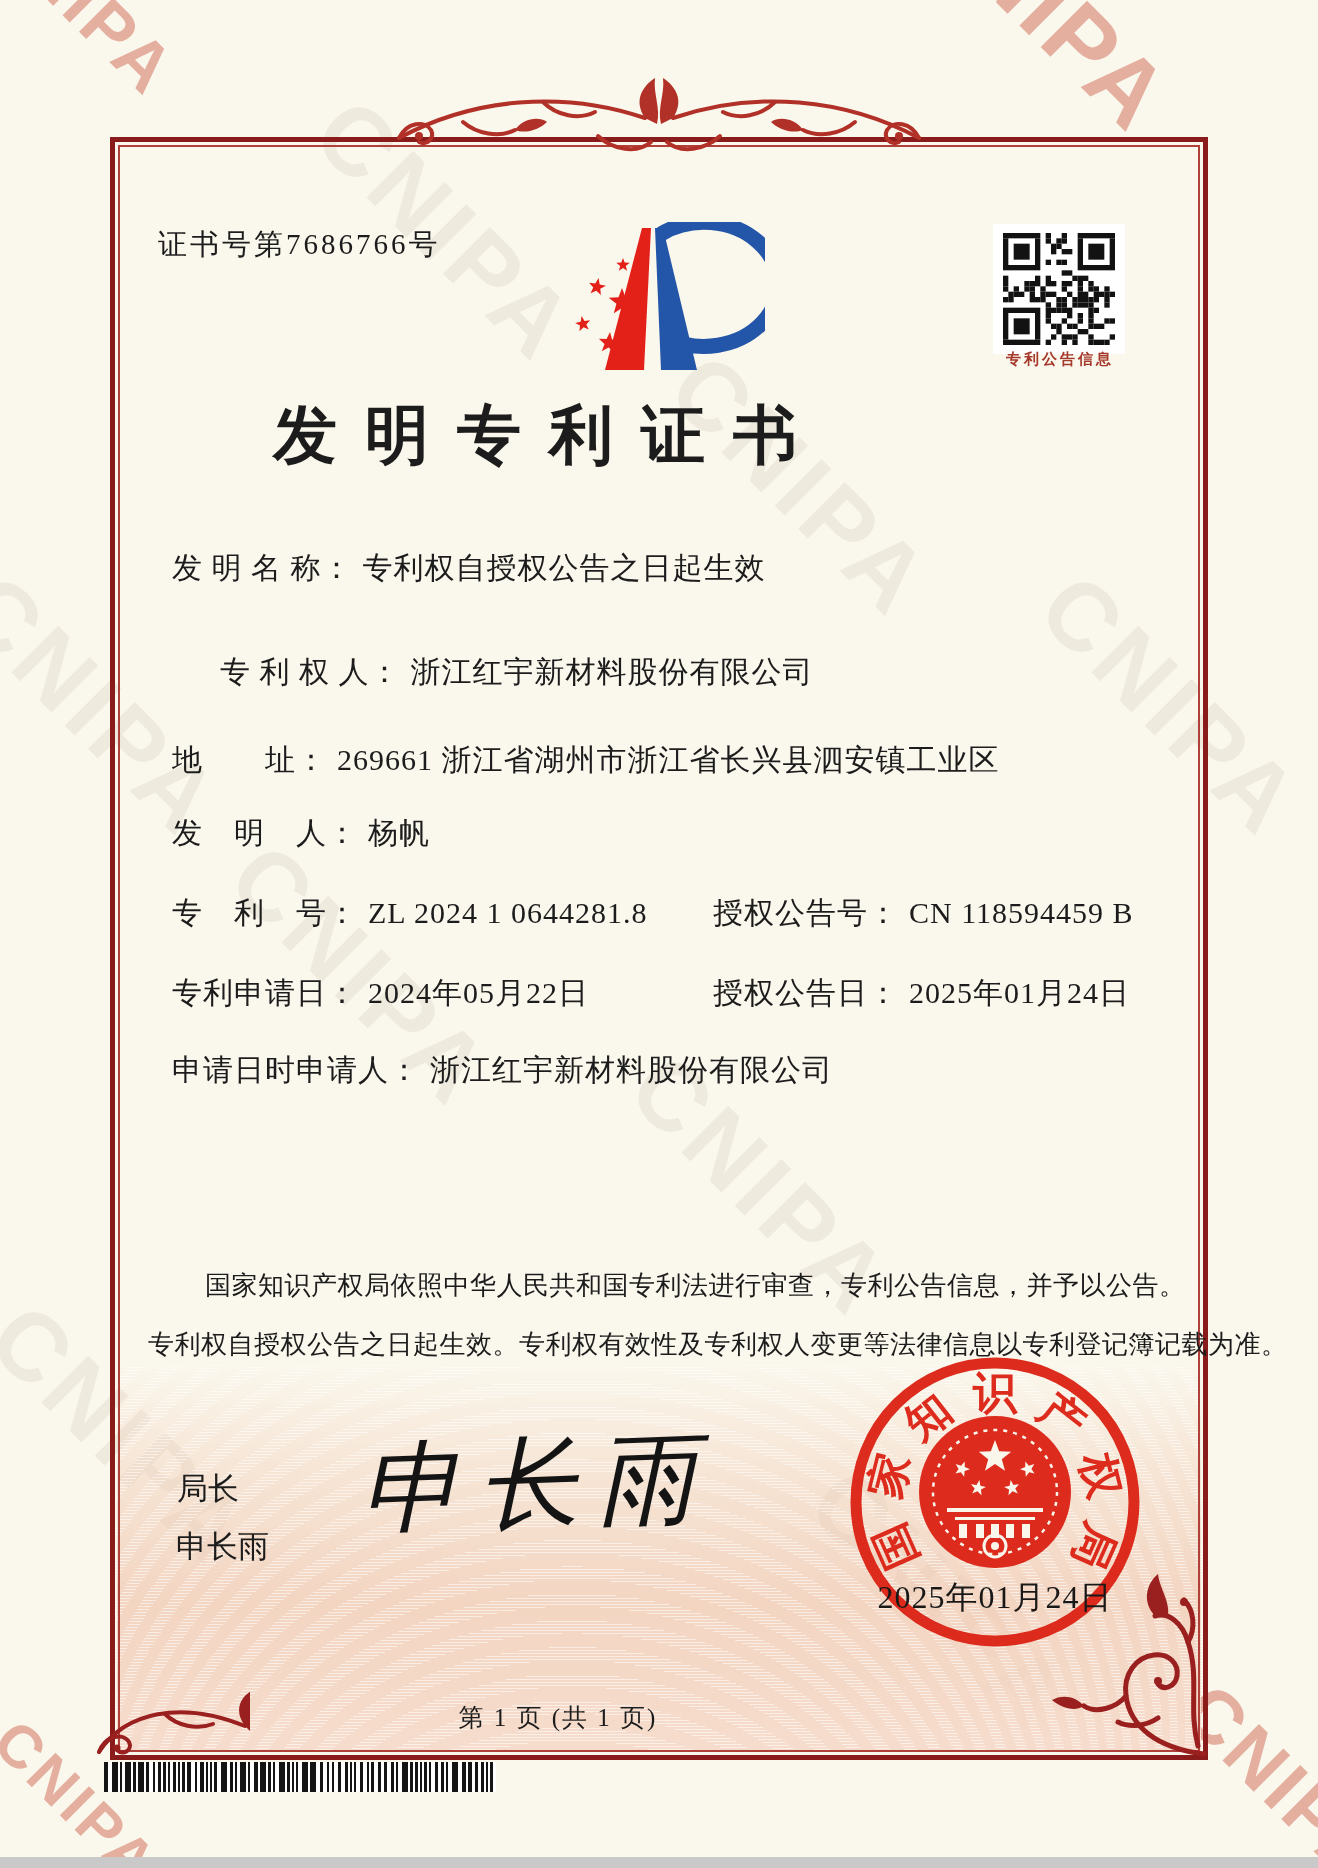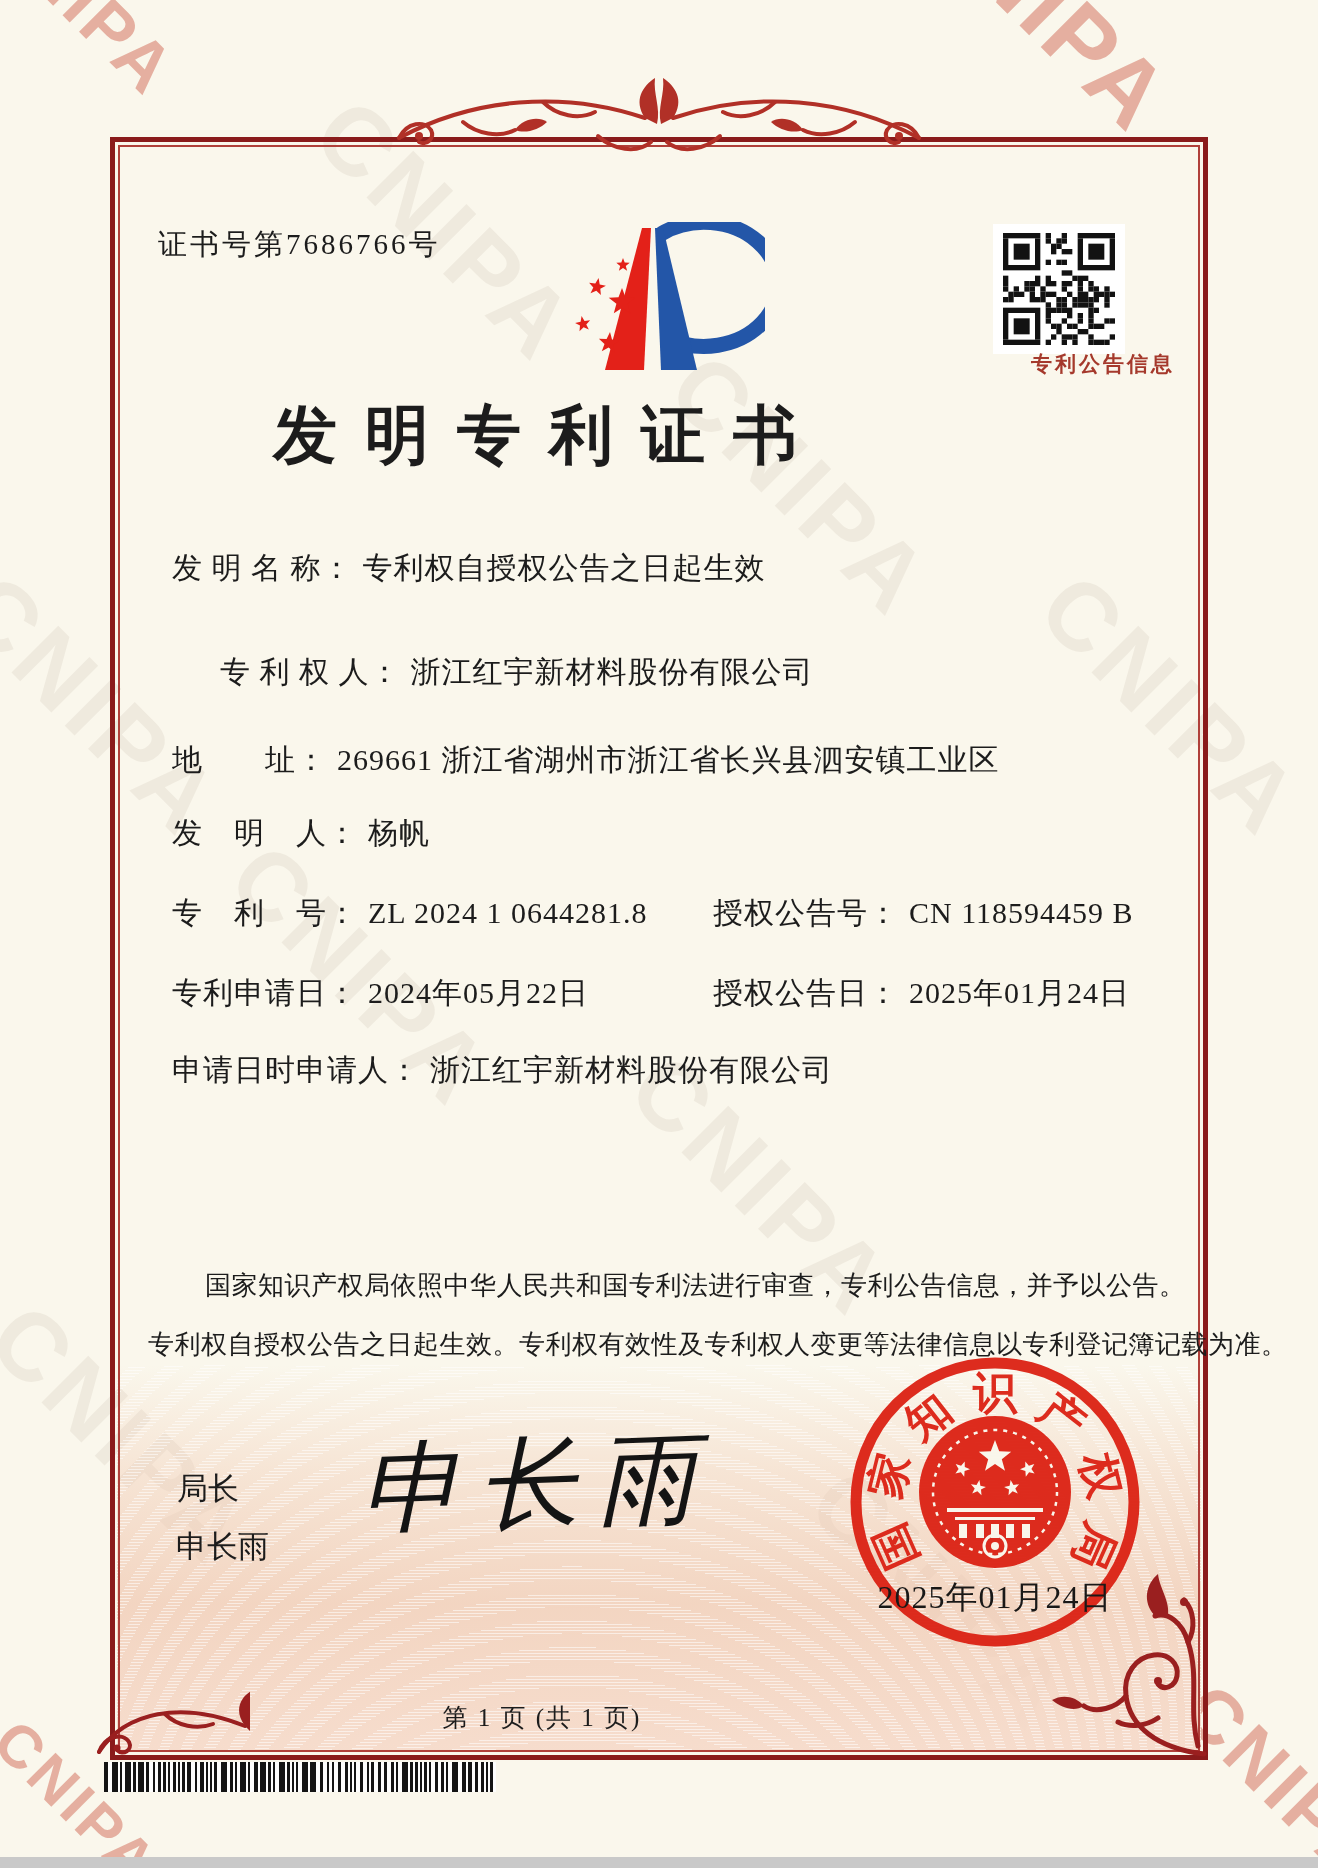--- a/index.html
+++ b/index.html
@@ -16,22 +16,22 @@
   
   .wm{position:absolute;font-family:"Liberation Sans","DejaVu Sans",sans-serif;font-weight:bold;
       transform:rotate(45deg);white-space:nowrap;pointer-events:none;}
   .wm.gray{font-size:96px;color:rgba(128,114,94,.09);letter-spacing:6px;}
   .wm.red{color:rgba(201,77,56,.42);letter-spacing:4px;}
   
   .cert-no{position:absolute;left:158px;top:225px;font-size:29px;letter-spacing:3px;}
   .logo{position:absolute;left:545px;top:222px;width:220px;height:155px;}
   .qr-box{position:absolute;left:993px;top:224px;width:132px;height:130px;background:#ffffff;}
   .qr-box svg{position:absolute;left:10px;top:9px;}
-  .qr-caption{position:absolute;left:980px;top:350px;width:160px;text-align:center;font-size:21px;
-              letter-spacing:3px;color:#A5392C;font-weight:bold;margin-left:43px;}
+  .qr-caption{position:absolute;left:980px;top:350px;width:160px;text-align:center;font-size:15px;
+              letter-spacing:3px;color:#A5392C;font-weight:bold;}
   .title{position:absolute;left:0;top:392px;width:1070px;text-align:center;font-size:64px;font-weight:bold;
          letter-spacing:28px;text-indent:28px;}
   
   .row{position:absolute;left:172px;font-size:30px;white-space:nowrap;}
   .row .lab{letter-spacing:1px;}
   .row .val{margin-left:10px;letter-spacing:1px;}
   .row.right{left:713px;}
   
   .body-line{position:absolute;font-size:26px;letter-spacing:0.5px;white-space:nowrap;}
   
@@ -40,21 +40,21 @@
   .sig-name{position:absolute;left:176px;top:1526px;font-size:31px;
             font-family:"Liberation Sans","DejaVu Sans",sans-serif;}
   .autograph{position:absolute;left:360px;top:1418px;font-size:100px;font-style:italic;letter-spacing:18px;
              transform:rotate(-2deg);color:#141414;font-family:"Liberation Serif","DejaVu Serif",serif;}
   
   .seal{position:absolute;left:845px;top:1350px;width:300px;height:305px;opacity:.96;}
   .seal text{font-family:"Liberation Serif","DejaVu Serif",serif;}
   .seal .ring-char{font-size:44px;font-weight:bold;fill:#DC2416;}
   .seal .seal-date{font-size:32px;fill:#111;letter-spacing:1px;}
   
-  .page-info{position:absolute;left:0;top:1701px;width:1084px;text-align:center;font-size:25px;letter-spacing:2px;}
+  .page-info{position:absolute;left:16px;top:1701px;width:1084px;text-align:center;font-size:25px;letter-spacing:2px;}
   .barcode{position:absolute;left:104px;top:1762px;width:392px;height:30px;background:#fdfdfd;}
   .bottom-strip{position:absolute;left:0;top:1857px;width:1318px;height:11px;background:#c9c9c9;}
   .ornament{position:absolute;}
 </style>
 </head>
 <body>
 
 <div class="page">
 
   <div id="wm-layer">

